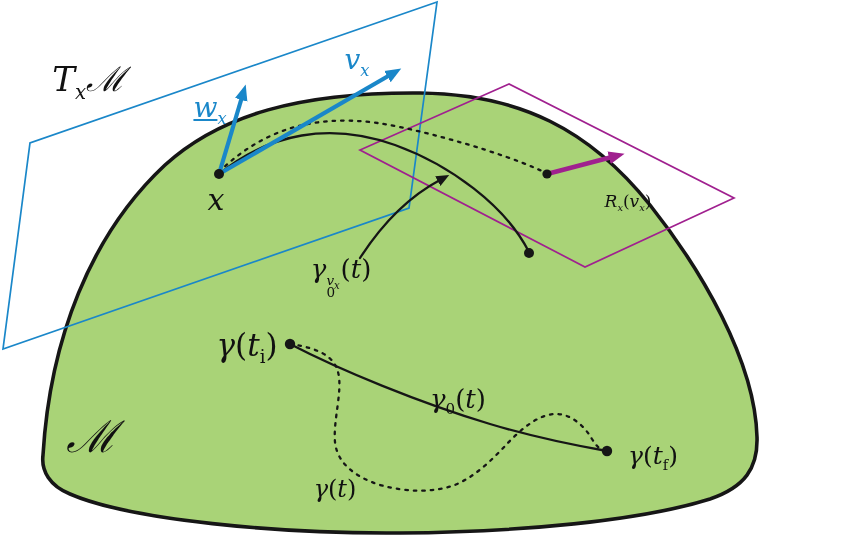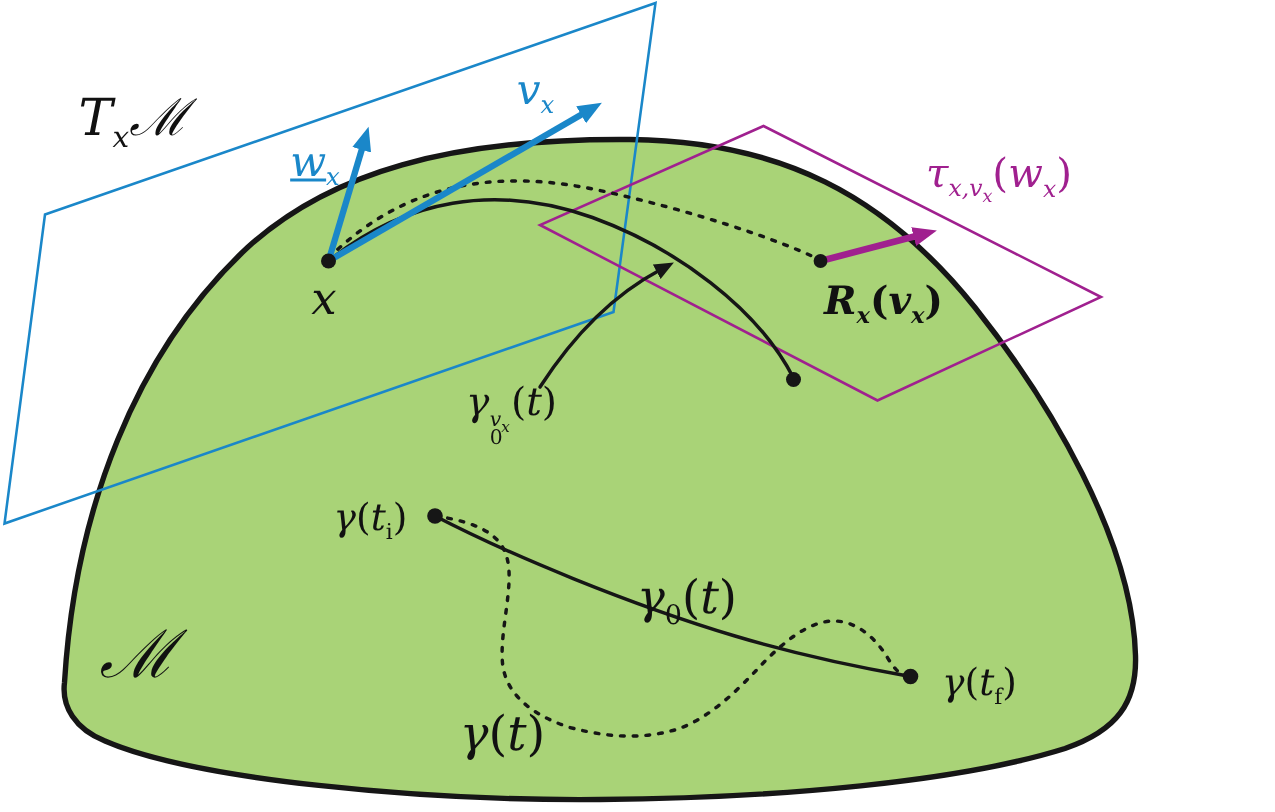--- a/index.html
+++ b/index.html
@@ -107,50 +107,47 @@
   </div>
 
   <div class="lbl blue" style="left:357px;top:60px;font-size:28px;">
     <span class="it">v</span><sub class="it">x</sub>
   </div>
 
   <div class="lbl" style="left:216px;top:200px;font-size:30px;">
     <span class="it">x</span>
   </div>
 
-  <div class="lbl purple" style="left:666px;top:117px;font-size:27px;">
-    <span class="it">τ</span><sub class="it"><span>x,v</span><sub>x</sub></sub><span class="rm">(</span><span class="it">w</span><sub class="it">x</sub><span class="rm">)</span>
-  </div>
 
-  <div class="lbl" style="left:589px;top:201px;font-size:26px;font-weight:bold;">
+  <div class="lbl" style="left:628px;top:201px;font-size:17px;">
     <span class="it">R</span><sub class="it">x</sub><span class="rm">(</span><span class="it">v</span><sub class="it">x</sub><span class="rm">)</span>
   </div>
 
 
   <div class="lbl" style="left:341px;top:277px;font-size:26px;">
     <span class="it">γ</span><span class="stack">
         <span class="up"><span class="it">v</span><sub class="it">x</sub></span>
         <span class="dn">0</span>
       </span><span class="rm">(</span><span class="it">t</span><span class="rm">)</span>
   </div>
 
 
-  <div class="lbl" style="left:247px;top:345px;font-size:25px;">
+  <div class="lbl" style="left:247px;top:345px;font-size:31px;">
     <span class="it">γ</span><span class="rm">(</span><span class="it">t</span><sub class="rm">i</sub><span class="rm">)</span>
   </div>
 
-  <div class="lbl" style="left:458px;top:399px;font-size:31px;">
+  <div class="lbl" style="left:458px;top:399px;font-size:26px;">
     <span class="it">γ</span><sub class="rm">0</sub><span class="rm">(</span><span class="it">t</span><span class="rm">)</span>
   </div>
 
   <div class="lbl" style="left:653px;top:455px;font-size:25px;">
     <span class="it">γ</span><span class="rm">(</span><span class="it">t</span><sub class="rm">f</sub><span class="rm">)</span>
   </div>
 
-  <div class="lbl" style="left:335px;top:489px;font-size:32px;">
+  <div class="lbl" style="left:335px;top:489px;font-size:24px;">
     <span class="it">γ</span><span class="rm">(</span><span class="it">t</span><span class="rm">)</span>
   </div>
 
   <div class="lbl" style="left:92px;top:437px;font-size:44px;">
     <span class="scr">ℳ</span>
   </div>
 
 </div>
 
 </body></html>

